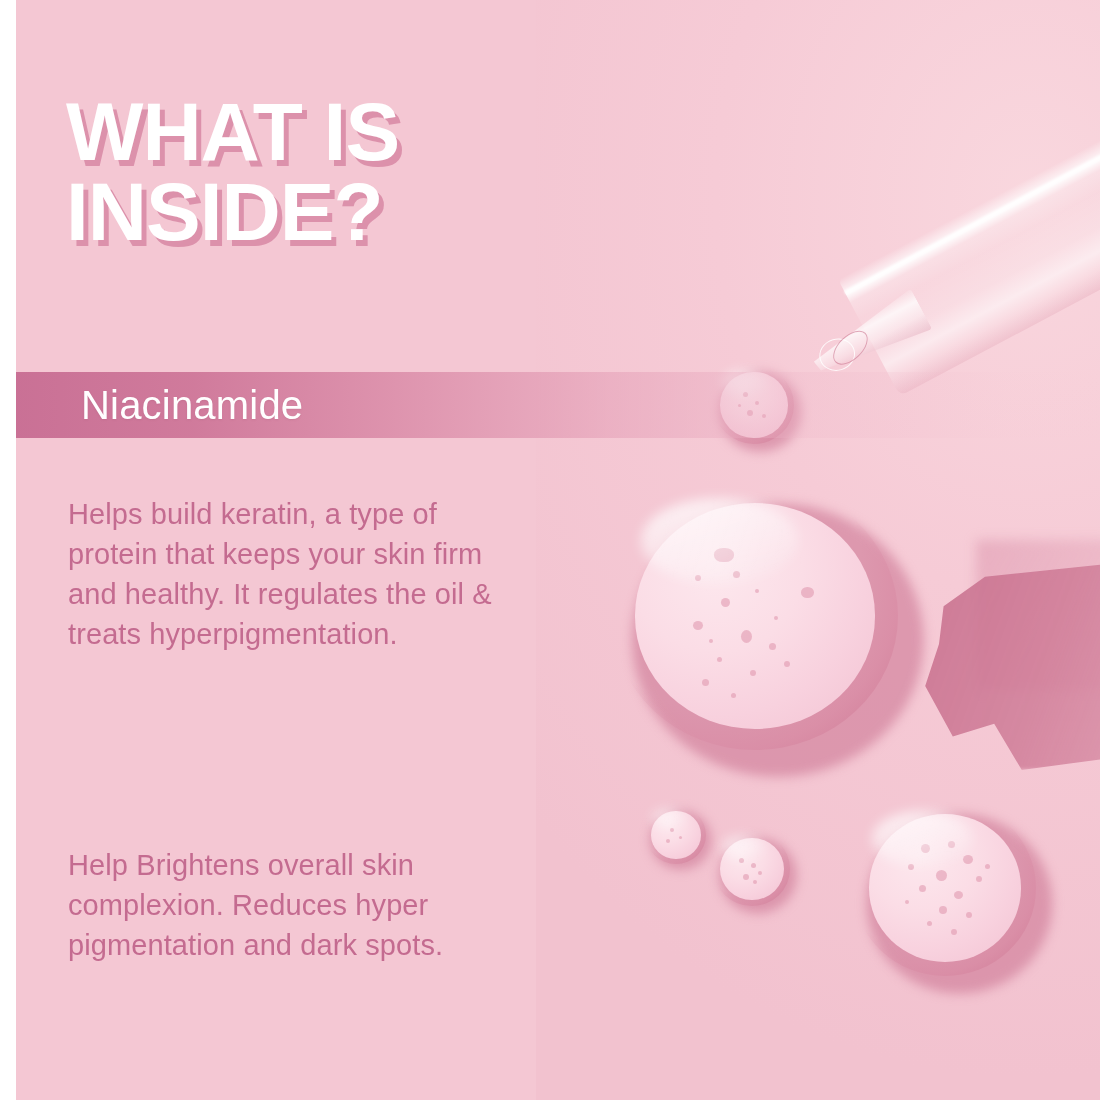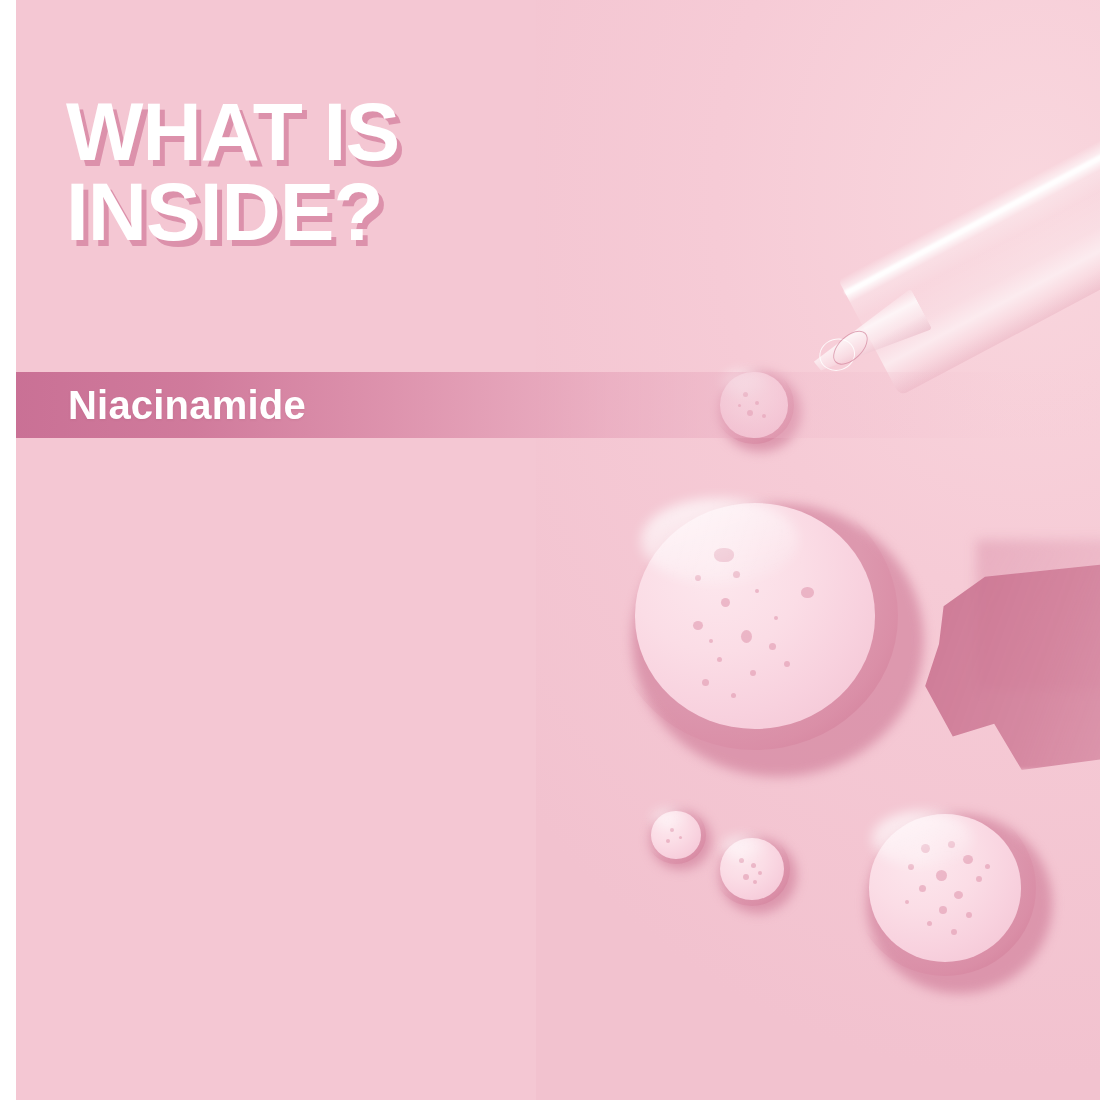--- a/index.html
+++ b/index.html
@@ -225,23 +225,23 @@
         rgba(216,134,164,0.80) 34%,
         rgba(228,158,182,0.55) 54%,
         rgba(238,184,201,0.28) 72%,
         rgba(244,199,211,0.06) 90%,
         rgba(244,199,211,0.00) 100%);
   }
   #band-niacinamide { top: 372px; }
   #band-azeloglycina { top: 725px; }
 
   .band .band-label {
-    padding-left: 52px;
+    padding-left: 65px;
     font-size: 40px;
-    font-weight: 700;
+    font-weight: 400;
     color: #ffffff;
     letter-spacing: 0.2px;
     text-shadow: 0 1px 2px rgba(170,90,120,0.25);
     text-align: right;
   }
 
   .body-copy {
     position: absolute;
     left: 52px;
     font-size: 29px;
@@ -356,16 +356,23 @@
     </div>
   </div>
 
   <div class="title">WHAT IS
 INSIDE?</div>
 
   <div class="band" id="band-niacinamide">
     <span class="band-label">Niacinamide</span>
   </div>
 
-
-
+  <div class="body-copy" id="copy-niacinamide">Helps build keratin, a type of
+protein that keeps your skin firm
+and healthy. It regulates the oil &amp;
+treats hyperpigmentation.</div>
+
+
+  <div class="body-copy" id="copy-azeloglycina">Help Brightens overall skin
+complexion. Reduces hyper
+pigmentation and dark spots.</div>
 
 </div>
 
 </body></html>

